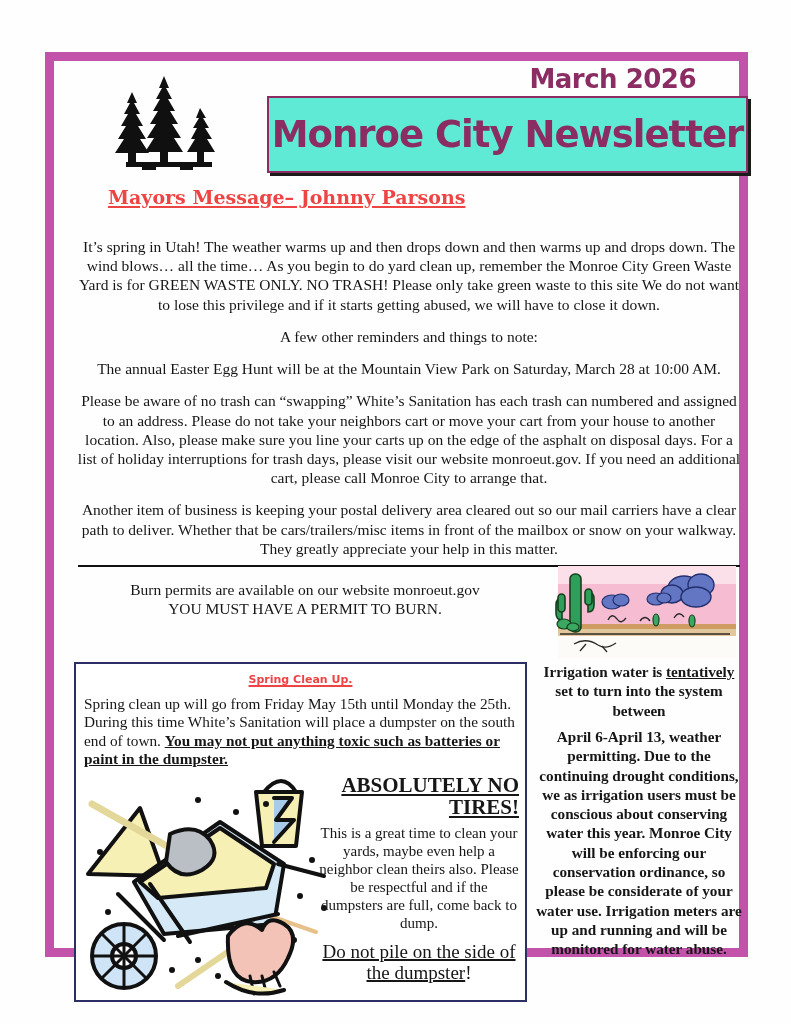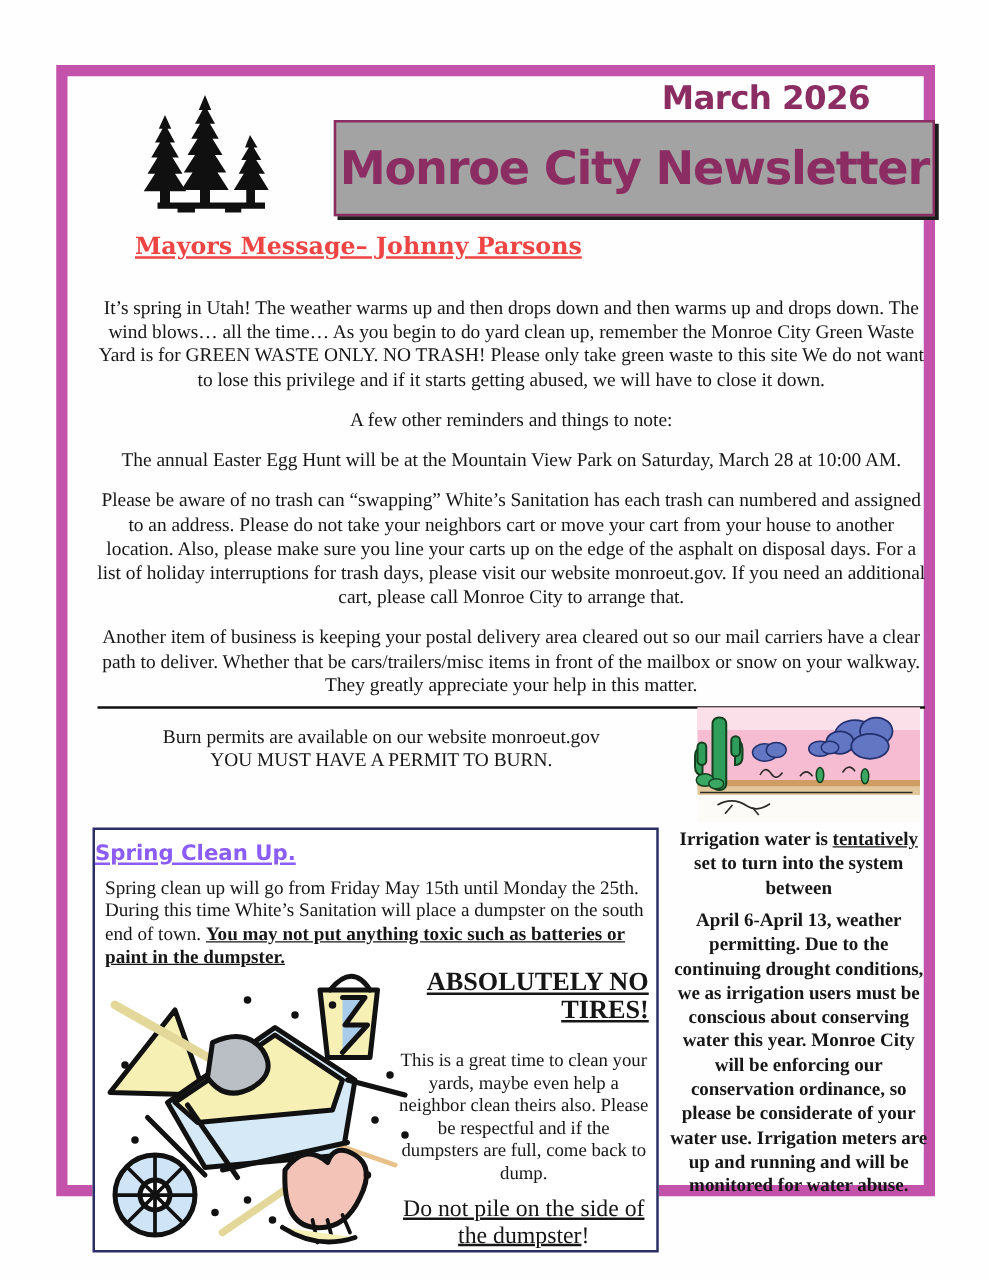--- a/index.html
+++ b/index.html
@@ -63,21 +63,21 @@
     color: #8b2d62;
   }
   .title-box {
     position: absolute;
     left: 197px;
     top: 34px;
     right: 0px;
     height: 77px;
     border: 2.5px solid #8b2d62;
     box-sizing: border-box;
-    background: #a3a3a3;
+    background: #5eead4;
     box-shadow: 3px 3px 0 0 #1b1b1b;
     display: flex;
     align-items: center;
     justify-content: center;
   }
   .title-text {
     font-family: "DejaVu Sans", sans-serif;
     font-weight: bold;
     font-size: 37px;
     letter-spacing: -1px;
@@ -145,25 +145,25 @@
     left: 4px;
     top: 0;
     width: 453px;
     height: 340px;
     border: 2.5px solid #2b2f66;
     box-sizing: border-box;
     background: #fff;
     overflow: hidden;
   }
   .clean-heading {
-    text-align: left;
+    text-align: center;
     font-family: "DejaVu Sans", sans-serif;
     font-weight: bold;
-    font-size: 17px;
-    color: #8b5cf6;
+    font-size: 11px;
+    color: #ef4444;
     text-decoration: underline;
     text-decoration-thickness: 2px;
     text-underline-offset: 2px;
     margin-top: 9px;
   }
   .clean-para {
     font-size: 15.3px;
     line-height: 1.2;
     margin: 9px 8px 0 8px;
     text-align: left;
@@ -186,21 +186,21 @@
     font-size: 21px;
     line-height: 1.06;
     text-decoration: underline;
     text-decoration-thickness: 2px;
     text-underline-offset: 2px;
   }
   .tires-body {
     text-align: center;
     font-size: 15px;
     line-height: 1.2;
-    margin-top: 21px;
+    margin-top: 5px;
   }
   .tires-footer {
     text-align: center;
     font-family: "Liberation Serif", serif;
     font-weight: normal;
     font-size: 19px;
     line-height: 1.14;
     margin-top: 9px;
   }
   .tires-footer .u { text-decoration: underline; text-decoration-thickness: 2px; }

